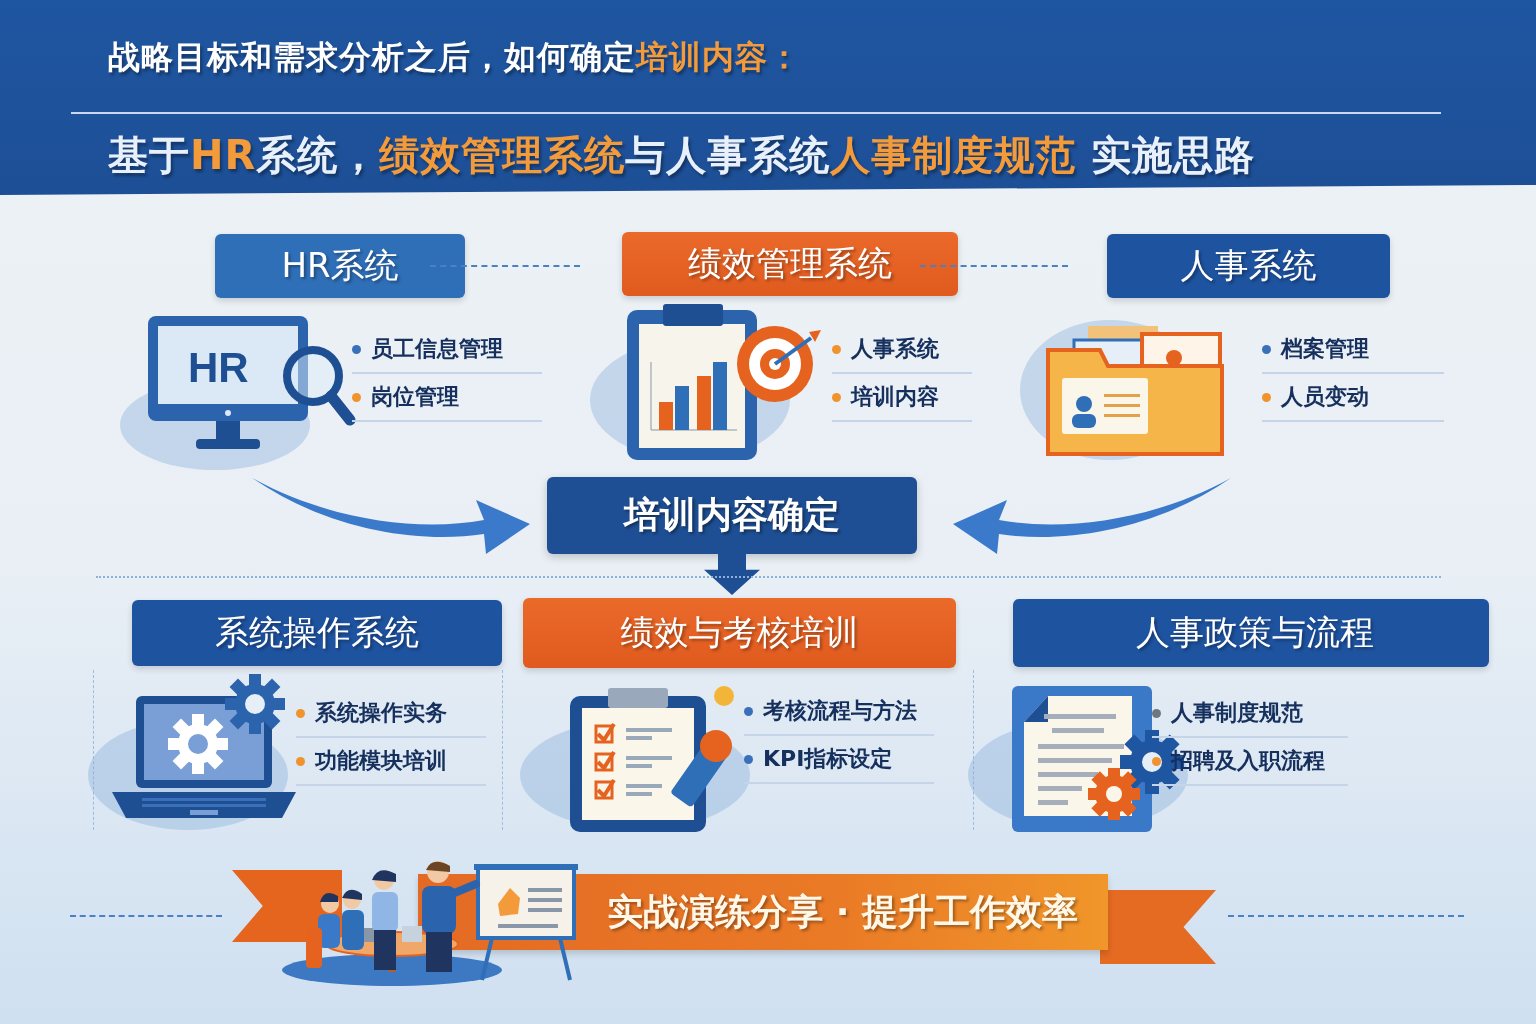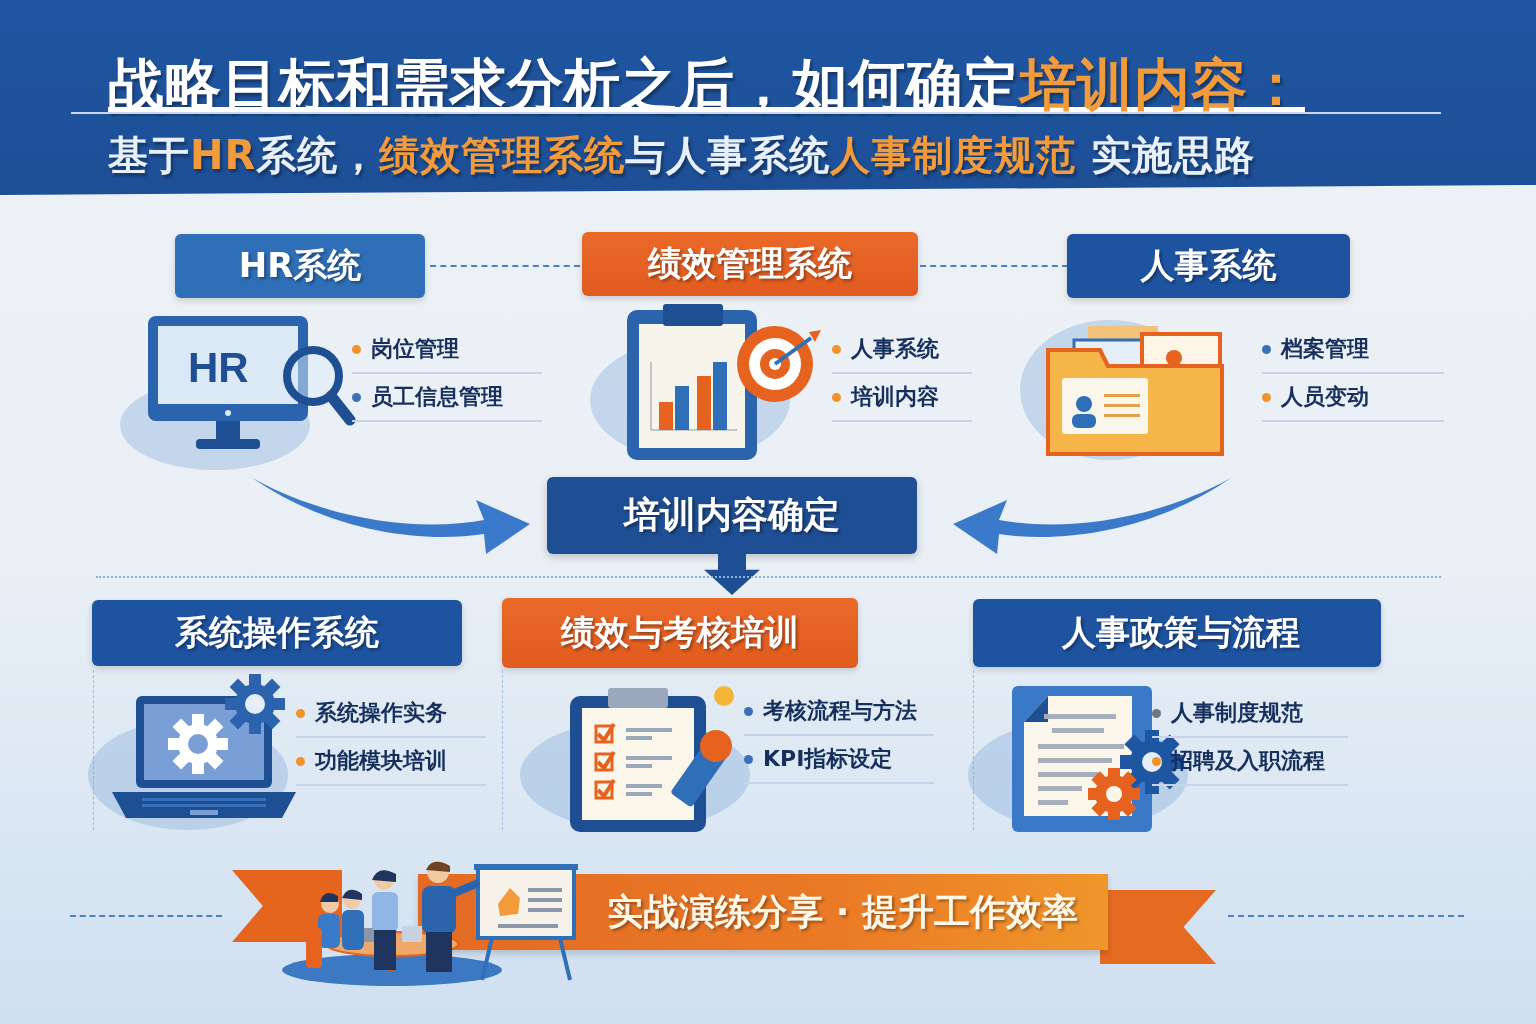--- a/index.html
+++ b/index.html
@@ -8,45 +8,45 @@
     font-family: "DejaVu Sans", "Liberation Sans", sans-serif;
     background: linear-gradient(180deg, #eef2f6 0%, #e9eff5 55%, #cfe0f1 100%);
     position: relative;
   }
   .header {
     position: absolute; left: 0; top: 0; width: 1536px; height: 195px;
     background: linear-gradient(180deg, #1f56a1 0%, #1d4f96 100%);
     clip-path: polygon(0 0, 100% 0, 100% 185px, 0 195px);
   }
   .title {
-    position: absolute; left: 108px; top: 48px;
-    font-size: 56px; font-weight: bold; color: #ffffff;
+    position: absolute; left: 108px; top: 36px;
+    font-size: 32px; font-weight: bold; color: #ffffff;
     letter-spacing: 1px; white-space: nowrap;
     text-shadow: 2px 3px 3px rgba(0,0,0,0.35);
-    text-decoration: underline;
   }
   .title .hl { color: #f39a3a; }
   .header-rule {
     position: absolute; left: 71px; top: 112px; width: 1370px; height: 2px;
     background: #c9d8ee;
   }
   .subtitle {
     position: absolute; left: 108px; top: 128px;
     font-size: 40px; font-weight: bold; color: #e8f0fb;
     letter-spacing: 1px; white-space: nowrap;
     text-shadow: 2px 3px 3px rgba(0,0,0,0.35);
   }
   .subtitle .hl { color: #f39a3a; }
 
   .label-box {
     position: absolute; height: 64px; border-radius: 6px;
     display: flex; align-items: center; justify-content: center;
-    font-size: 34px; font-weight: bold; color: #fff; white-space: nowrap;
+    font-size: 34px; font-weight: normal; color: #fff; white-space: nowrap;
     text-shadow: 2px 2px 3px rgba(0,0,0,0.35);
     box-shadow: 0 3px 6px rgba(0,0,0,0.15);
+    margin-left: 40px;
   }
   .blue-light { background: #2f6fb8; }
   .blue-dark { background: #1e53a0; }
   .orange { background: linear-gradient(180deg, #ea6a2a, #e05a1e); }
 
   .dash-h { position: absolute; height: 0; border-top: 2px dashed #4a80c4; }
   .dot-h { position: absolute; height: 0; border-top: 2px dotted #8fb0d8; }
   .dash-v { position: absolute; width: 0; border-left: 1px dashed #9fbbe0; }
 
   .bullet-list { position: absolute; width: 190px; }
@@ -119,26 +119,26 @@
   <rect x="10" y="10" width="140" height="78" fill="#dbe8f6"></rect>
   <circle cx="80" cy="97" r="3" fill="#dbe8f6"></circle>
   <rect x="68" y="105" width="24" height="20" fill="#1f4f93"></rect>
   <rect x="48" y="123" width="64" height="10" rx="4" fill="#1f4f93"></rect>
   <text x="40" y="66" font-family="Liberation Sans, sans-serif" font-size="42" font-weight="bold" fill="#1f4f93">HR</text>
   <circle cx="165" cy="60" r="26" fill="rgba(220,235,250,0.5)" stroke="#1f4f93" stroke-width="8"></circle>
   <line x1="183" y1="80" x2="202" y2="104" stroke="#1f4f93" stroke-width="11" stroke-linecap="round"></line>
 </svg>
 <div class="bullet-list" style="left:352px;top:326px;">
   <div class="bullet">
-      <span class="dot orange"></span>
-      <span>岗位管理</span>
-    </div>
-  <div class="bullet">
       <span class="dot blue"></span>
       <span>员工信息管理</span>
+    </div>
+  <div class="bullet">
+      <span class="dot orange"></span>
+      <span>岗位管理</span>
     </div>
 </div>
 
 <div class="blob" style="left:590px;top:340px;width:200px;height:120px;"></div>
 <svg class="icon" style="left:625px;top:302px;" width="200" height="160" viewBox="0 0 200 160">
   <rect x="2" y="8" width="130" height="150" rx="10" fill="#2b64ad"></rect>
   <rect x="14" y="22" width="106" height="124" fill="#f7f4ec"></rect>
   <rect x="38" y="2" width="60" height="22" rx="3" fill="#1f4f93"></rect>
   <line x1="26" y1="60" x2="26" y2="128" stroke="#8a97a8" stroke-width="1"></line>
   <line x1="26" y1="128" x2="112" y2="128" stroke="#8a97a8" stroke-width="1"></line>
@@ -194,22 +194,22 @@
 </svg>
 <svg class="icon" style="left:945px;top:470px;" width="290" height="90" viewBox="0 0 290 90">
   <path d="M286 8 C210 50 120 62 54 50 L62 30 L8 54 L52 84 L54 64 C120 74 210 60 286 8 Z" fill="#3b7acb"></path>
 </svg>
 
 <div class="center-box">培训内容确定</div>
 <div class="down-arrow"></div>
 <div class="dot-h" style="left:96px;top:576px;width:1345px;"></div>
 
 <div class="label-box blue-dark" style="left:92px;top:600px;width:370px;height:66px;text-align:right;">系统操作系统</div>
-<div class="label-box orange" style="left:502px;top:598px;width:356px;height:70px;">绩效与考核培训</div>
-<div class="label-box blue-dark" style="left:973px;top:599px;width:408px;height:68px;padding-left:8px;">人事政策与流程</div>
+<div class="label-box orange" style="left:483px;top:598px;width:433px;height:70px;">绩效与考核培训</div>
+<div class="label-box blue-dark" style="left:973px;top:599px;width:476px;height:68px;padding-left:8px;">人事政策与流程</div>
 
 <div class="dash-v" style="left:93px;top:670px;height:160px;"></div>
 <div class="dash-v" style="left:502px;top:670px;height:160px;"></div>
 <div class="dash-v" style="left:973px;top:670px;height:160px;"></div>
 
 <div class="blob" style="left:88px;top:720px;width:200px;height:110px;"></div>
 <svg class="icon" style="left:112px;top:672px;" width="190" height="148" viewBox="0 0 190 148">
   <rect x="24" y="24" width="136" height="92" rx="6" fill="#1f4f93"></rect>
   <rect x="32" y="32" width="120" height="76" fill="#7a9fd6"></rect>
   <path d="M0 120 L184 120 L170 146 L14 146 Z" fill="#1f4f93"></path>

